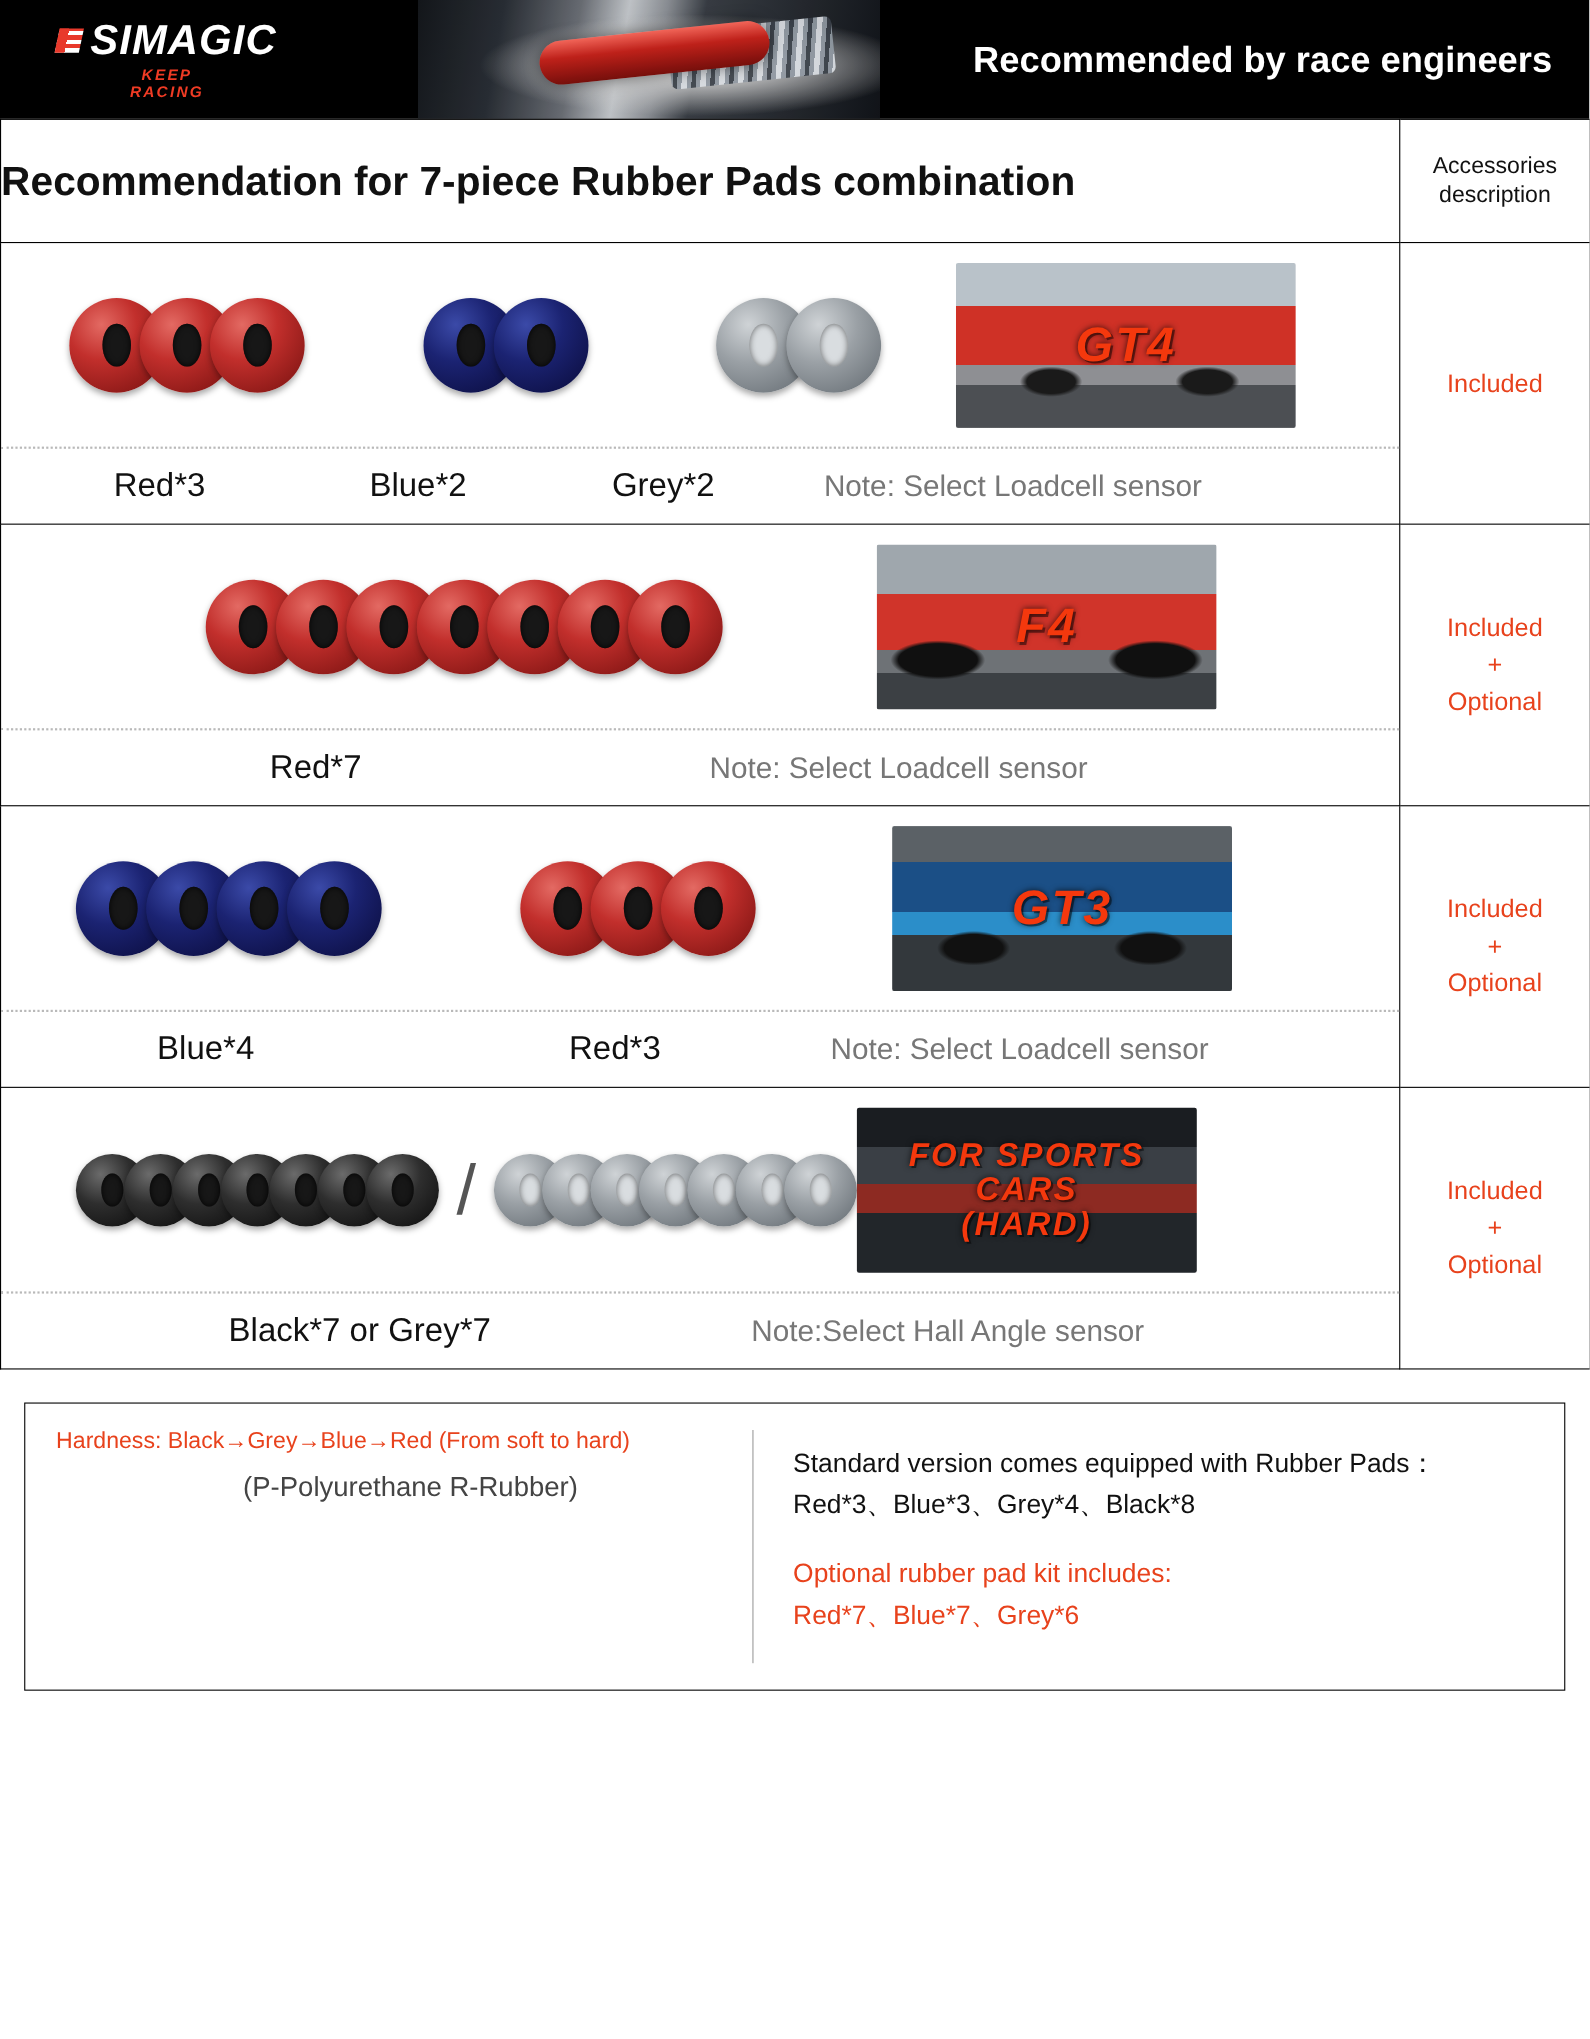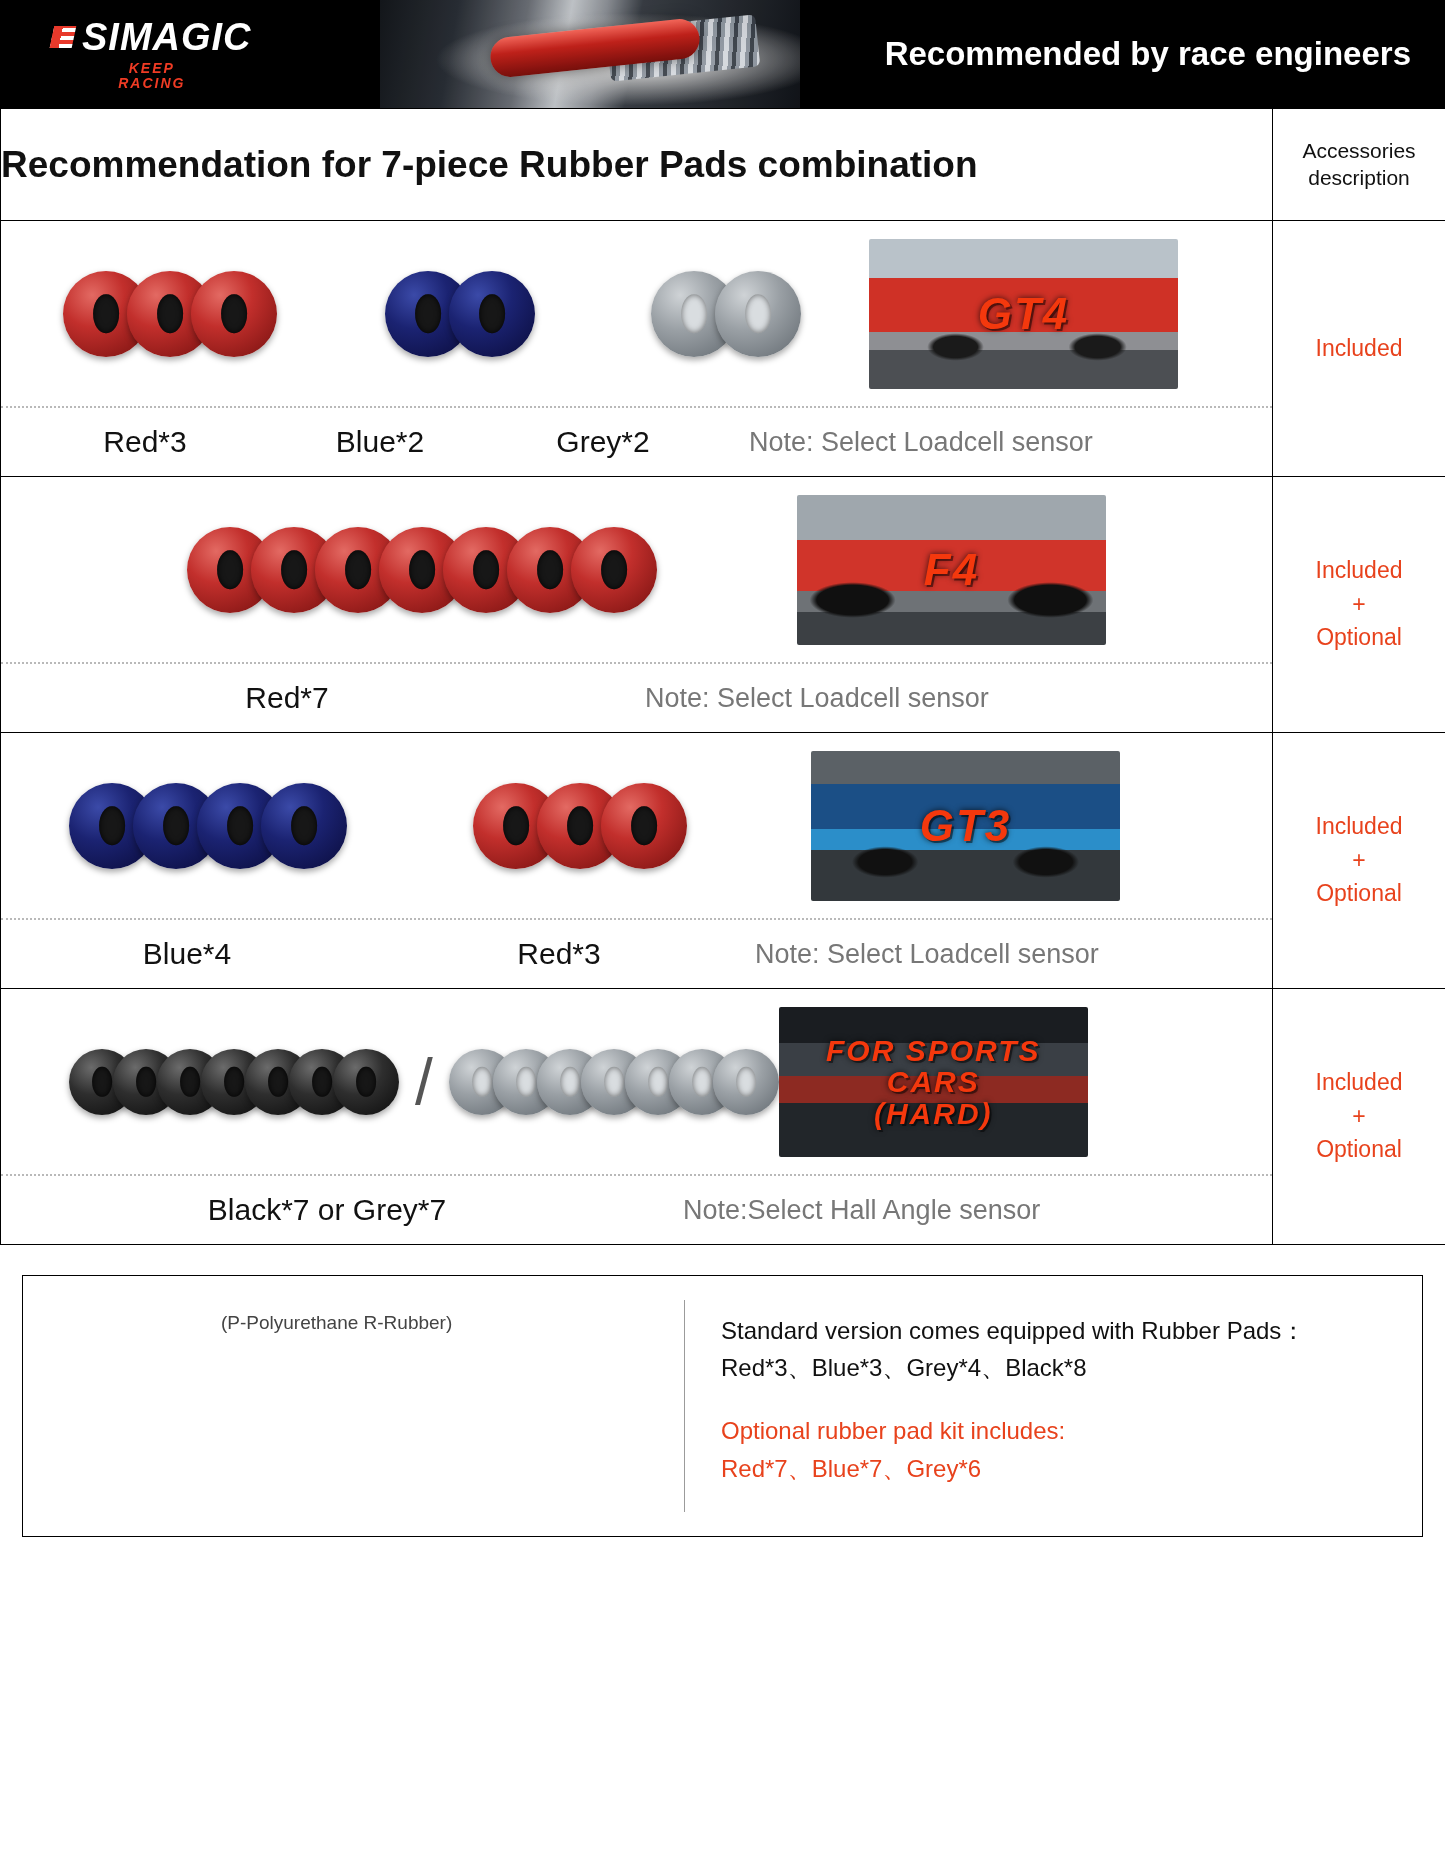--- a/index.html
+++ b/index.html
@@ -280,21 +280,21 @@
     font-weight: bold;
     font-style: italic;
   }
   .hp-code.c70 { color: #2b2b2b; }
   .hp-code.c80r { color: #808790; }
   .hp-code.c80p { color: #1d2a86; }
   .hp-code.c90p { color: #b02b26; }
   .poly-note {
     margin-top: 14px;
     padding-left: 170px;
-    font-size: 19px;
+    font-size: 25px;
     color: #444;
   }
   .bottom-right {
     flex: 1;
     padding: 36px 20px 16px 36px;
     font-size: 24px;
     color: #111;
     line-height: 1.55;
   }
   .bottom-right .orange { color: #e8421c; }
@@ -460,20 +460,21 @@
         </td>
         <td class="acc-cell" style="white-space:pre-line">Included
 +
 Optional</td>
       </tr>
     </tbody>
   </table>
 
   <div class="bottom">
     <div class="bottom-left">
+      <div class="hardness-line">Hardness: Black→Grey→Blue→Red (From soft to hard)</div>
       <div class="poly-note">(P-Polyurethane R-Rubber)</div>
     </div>
     <div class="bottom-right">
       <div>Standard version comes equipped with Rubber Pads：</div>
       <div>Red*3、Blue*3、Grey*4、Black*8</div>
       <div class="blk2 orange">Optional rubber pad kit includes:</div>
       <div class="orange">Red*7、Blue*7、Grey*6</div>
     </div>
   </div>
 

